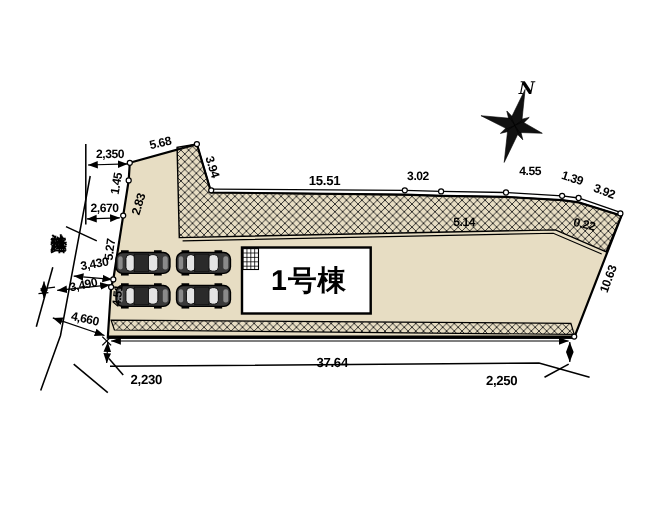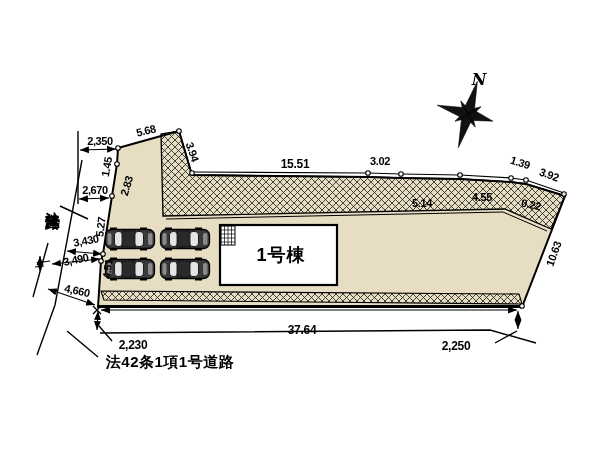--- a/index.html
+++ b/index.html
@@ -5,21 +5,21 @@
   html,body{margin:0;padding:0;background:#fff;}
   #stage{position:relative;width:600px;height:460px;background:#ffffff;overflow:hidden;
          font-family:"Liberation Sans",sans-serif;}
   #plan-svg{position:absolute;left:0;top:0;}
   .lbl{position:absolute;white-space:nowrap;line-height:1;color:#000;
        transform:translate(-50%,-50%);}
   .dim{font-size:11px;font-weight:700;letter-spacing:-0.4px;}
   .dim12{font-size:12px;font-weight:700;letter-spacing:-0.3px;}
   .road{font-size:15px;font-weight:700;letter-spacing:0.5px;}
   .vtext{writing-mode:vertical-rl;text-orientation:upright;letter-spacing:1px;}
-  .bldg{font-size:18px;font-weight:700;letter-spacing:1px;text-align:center;}
+  .bldg{font-size:26px;font-weight:700;letter-spacing:1px;text-align:center;}
   .north{font-size:16px;font-style:italic;font-family:"DejaVu Serif",serif;font-weight:700;}
 </style>
 </head>
 <body>
 
 <div id="stage">
 <svg id="plan-svg" width="600" height="460" viewBox="0 0 600 460">
   <defs>
     <pattern id="xh" width="7" height="7" patternUnits="userSpaceOnUse">
       <path d="M0 7 L7 0 M0 0 L7 7 M-1 1 L1 -1 M6 8 L8 6 M-1 6 L1 8 M6 -1 L8 1" stroke="#1a1a1a" stroke-width="0.8" fill="none"></path>
@@ -133,30 +133,29 @@
 
 <div class="lbl dim" style="left:100px;top:141px;">2,350</div>
 <div class="lbl dim" style="left:146px;top:131px;transform:translate(-50%,-50%) rotate(-13deg);">5.68</div>
 <div class="lbl dim" style="left:107px;top:167px;transform:translate(-50%,-50%) rotate(-80deg);">1.45</div>
 <div class="lbl dim" style="left:95px;top:190px;">2,670</div>
 <div class="lbl dim" style="left:127px;top:186px;transform:translate(-50%,-50%) rotate(-73deg);">2.83</div>
 <div class="lbl dim" style="left:192px;top:152px;transform:translate(-50%,-50%) rotate(72deg);">3.94</div>
 <div class="lbl dim12" style="left:283px;top:164px;margin-left:12px;">15.51</div>
 <div class="lbl dim" style="left:380px;top:161px;">3.02</div>
 <div class="lbl dim" style="left:422px;top:159px;margin-top:44px;">5.14</div>
-<div class="lbl dim" style="left:482px;top:157px;margin-top:40px;">4.55</div>
+<div class="lbl dim" style="left:482px;top:157px;">4.55</div>
 <div class="lbl dim" style="left:520px;top:163px;transform:translate(-50%,-50%) rotate(18deg);">1.39</div>
 <div class="lbl dim" style="left:549px;top:175px;transform:translate(-50%,-50%) rotate(20deg);">3.92</div>
 <div class="lbl dim" style="left:531px;top:205px;transform:translate(-50%,-50%) rotate(13deg);">0.22</div>
 <div class="lbl dim" style="left:554px;top:254px;transform:translate(-50%,-50%) rotate(-70deg);">10.63</div>
 <div class="lbl dim" style="left:101px;top:227px;transform:translate(-50%,-50%) rotate(-83deg);">5.27</div>
 <div class="lbl dim" style="left:86px;top:241px;transform:translate(-50%,-50%) rotate(-10deg);">3,430</div>
 <div class="lbl dim" style="left:76px;top:260px;transform:translate(-50%,-50%) rotate(-12deg);">3,490</div>
 <div class="lbl dim" style="left:108px;top:269px;transform:translate(-50%,-50%) rotate(-83deg);">4.51</div>
 <div class="lbl dim" style="left:77px;top:291px;transform:translate(-50%,-50%) rotate(12deg);">4,660</div>
 <div class="lbl dim12" style="left:302px;top:330px;">37.64</div>
 <div class="lbl dim12" style="left:133px;top:345px;">2,230</div>
 <div class="lbl dim12" style="left:456px;top:346px;">2,250</div>
 
 <div class="lbl road vtext" style="left:53px;top:202px;">法外道路</div>
-<div class="lbl road" style="left:170px;top:361px;">法42条1項1号道路</div>
 <div class="lbl bldg" style="left:281px;top:255px;">1号棟</div>
 </div>
 
 </body></html>

